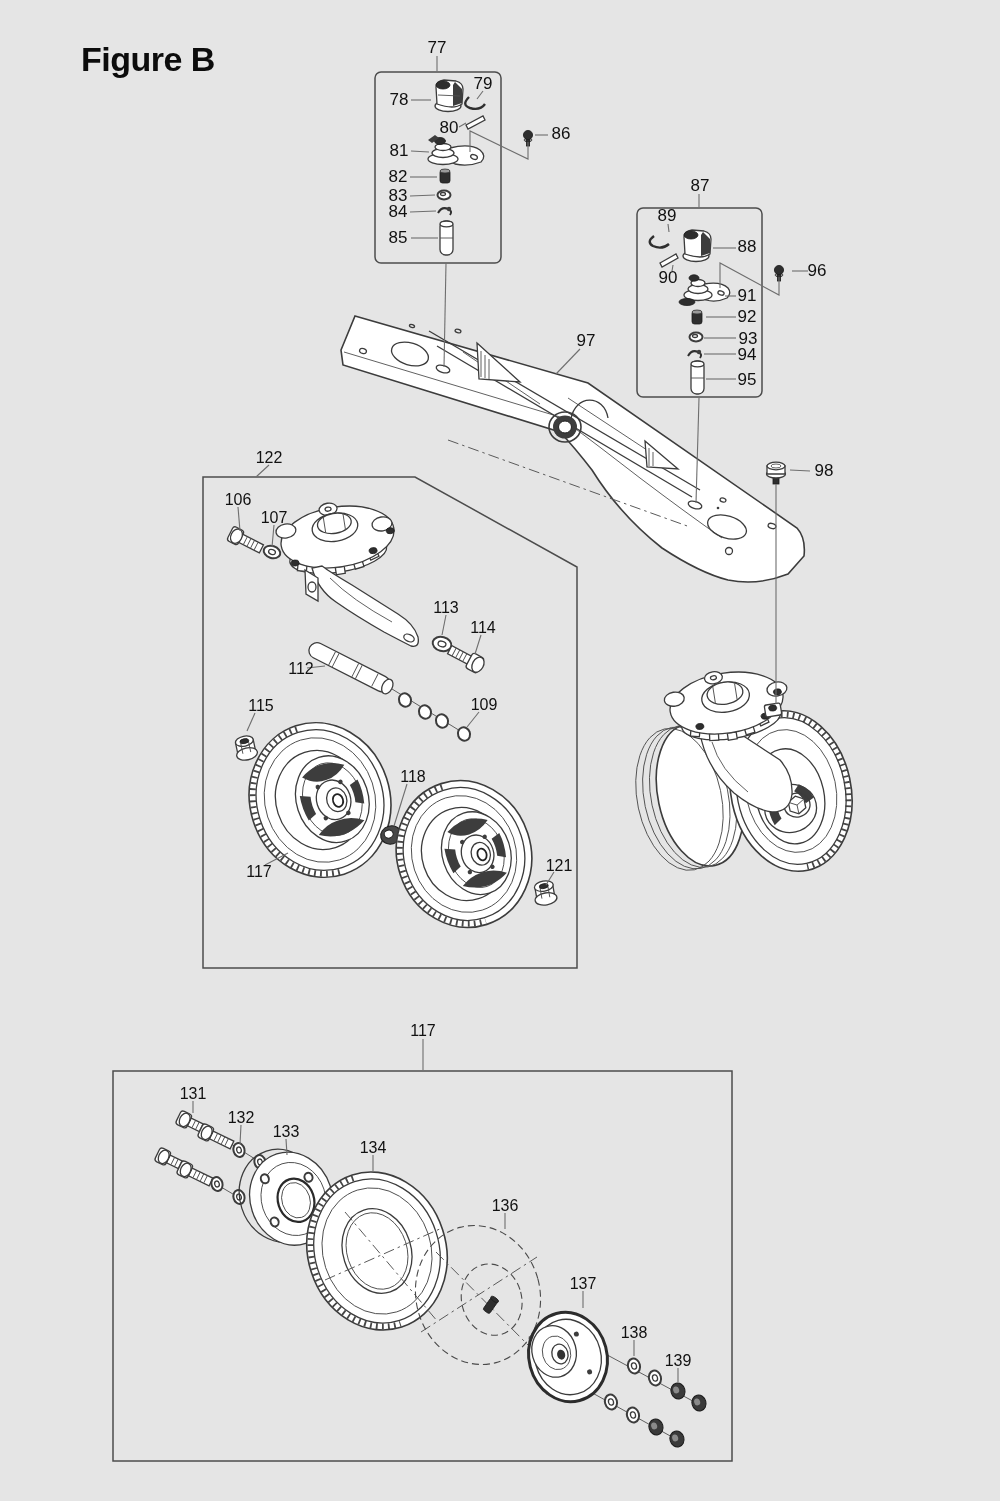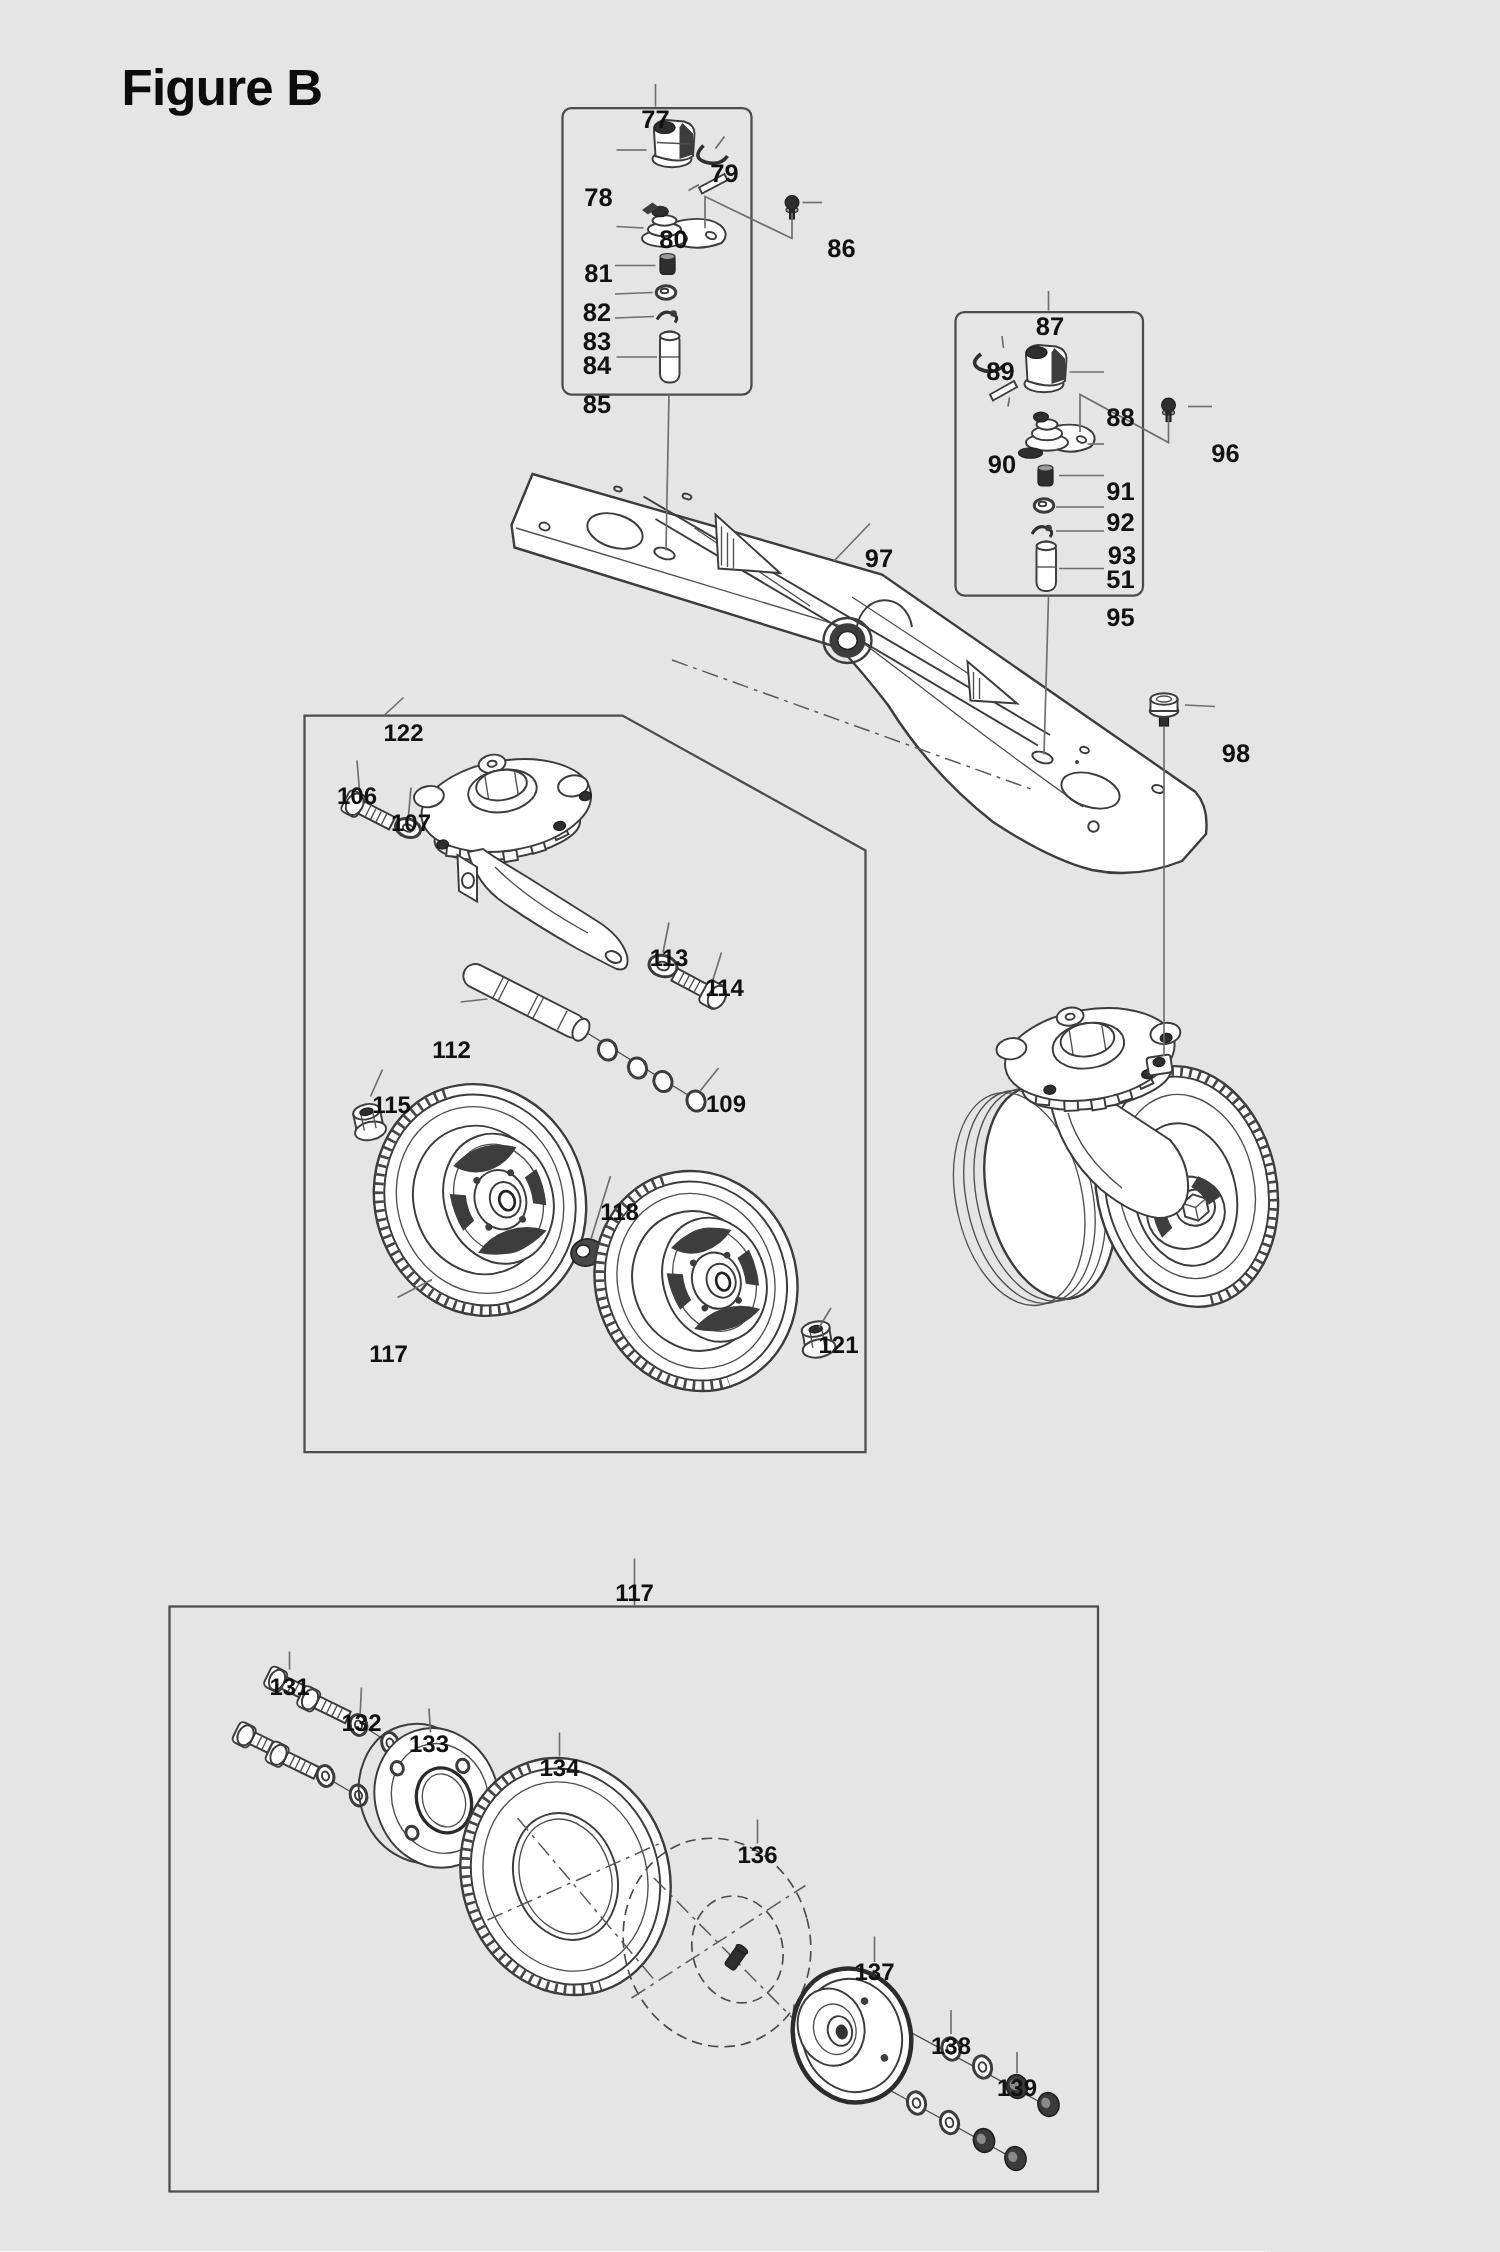--- a/index.html
+++ b/index.html
@@ -1,22 +1,22 @@
 <!DOCTYPE html>
 <html><head>
 <meta charset="utf-8">
 <style>
   html,body{margin:0;padding:0;background:#fff;}
   #stage{position:relative;width:1000px;height:1501px;background:#e5e5e5;overflow:hidden;
          font-family:"Liberation Sans","DejaVu Sans",sans-serif;}
   #art{position:absolute;left:0;top:0;}
   #figure-title{position:absolute;left:81px;top:40px;font-size:34px;font-weight:700;
                 color:#0c0c0c;letter-spacing:-0.5px;}
-  .callout{position:absolute;transform:translate(-50%,-50%);font-weight:700;color:#111;
-           font-size:17px;white-space:nowrap;margin-top:32px;}
+  .callout{position:absolute;transform:translate(-50%,-50%);font-weight:400;color:#111;
+           font-size:17px;white-space:nowrap;}
   .callout.small{font-size:16px;}
   
   .ln{fill:none;stroke:#3c3c3c;stroke-width:1.3}
   .ln2{fill:none;stroke:#3c3c3c;stroke-width:1.6}
   .thin{fill:none;stroke:#4f4f4f;stroke-width:0.9}
   .wh{fill:#fff;stroke:#3c3c3c;stroke-width:1.3}
   .wh2{fill:#fff;stroke:#3c3c3c;stroke-width:1.6}
   .dk{fill:#2e2e2e;stroke:#1d1d1d;stroke-width:0.8}
   .gr{fill:#9a9a9a;stroke:#333;stroke-width:0.8}
   .crs{fill:#3d3d3d;stroke:none}
@@ -551,21 +551,21 @@
       <div class="callout" style="left: 398px; top: 212px;">84</div>
       <div class="callout" style="left: 398px; top: 238px;">85</div>
       <div class="callout" style="left: 561px; top: 134px;">86</div>
       <div class="callout" style="left: 700px; top: 186px;">87</div>
       <div class="callout" style="left: 747px; top: 247px;">88</div>
       <div class="callout" style="left: 667px; top: 216px;">89</div>
       <div class="callout" style="left: 668px; top: 278px;">90</div>
       <div class="callout" style="left: 747px; top: 296px;">91</div>
       <div class="callout" style="left: 747px; top: 317px;">92</div>
       <div class="callout" style="left: 748px; top: 339px;">93</div>
-      <div class="callout" style="left: 747px; top: 355px;">51</div>
+      <div class="callout" style="left: 747px; top: 355px;">94</div>
       <div class="callout" style="left: 747px; top: 380px;">95</div>
       <div class="callout" style="left: 817px; top: 271px;">96</div>
       <div class="callout" style="left: 586px; top: 341px;">97</div>
       <div class="callout" style="left: 824px; top: 471px;">98</div>
       <div class="callout small" style="left: 269px; top: 458px;">122</div>
       <div class="callout small" style="left: 238px; top: 500px;">106</div>
       <div class="callout small" style="left: 274px; top: 518px;">107</div>
       <div class="callout small" style="left: 446px; top: 608px;">113</div>
       <div class="callout small" style="left: 483px; top: 628px;">114</div>
       <div class="callout small" style="left: 301px; top: 669px;">112</div>

